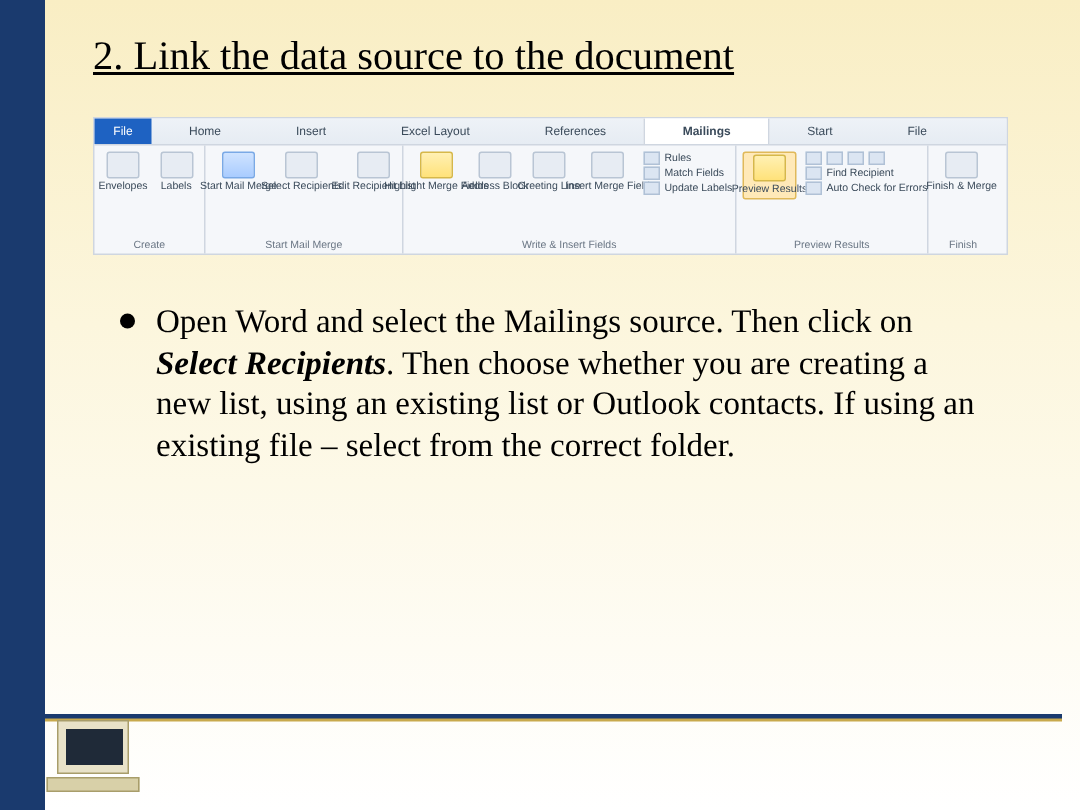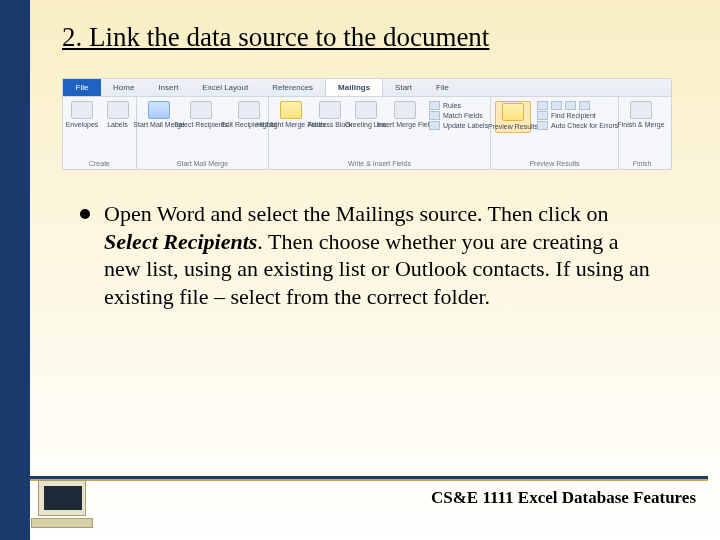--- a/index.html
+++ b/index.html
@@ -4,21 +4,21 @@
 <style>
   * { margin: 0; padding: 0; box-sizing: border-box; }
   body { width: 720px; height: 540px; font-family: "Times New Roman", serif; background: #000; overflow: hidden; }
   .slide { width: 720px; height: 540px; background: linear-gradient(180deg, #f9eec4 0%, #fcf6dd 40%, #ffffff 100%); position: relative; }
   .leftbar { position: absolute; left: 0; top: 0; width: 30px; height: 540px; background: #1a3a6e; }
   .titlewrap { position: absolute; left: 62px; top: 22px; width: 600px; }
   .title { font-size: 27px; color: #000; text-decoration: underline; }
   .ribbon { position: absolute; left: 62px; top: 78px; width: 610px; height: 92px; background: #f5f7fa; border: 1px solid #cfd6e0; font-family: "Segoe UI", Tahoma, Arial, sans-serif; font-size: 8px; color: #3a4a5a; display: flex; flex-direction: column; }
   .tabs { height: 18px; background: linear-gradient(#eef2f7,#e6ecf3); border-bottom: 1px solid #cfd6e0; display: flex; align-items: center; }
   .filetab { width: 38px; height: 17px; background: #1e62c2; color: #fff; display: flex; align-items: center; justify-content: center; font-size: 8px; }
-  .tab { padding: 0 12px; font-size: 8px; }
+  .tab { padding: 0 25px; font-size: 8px; }
   .tab.active { background: #fff; border-left: 1px solid #cfd6e0; border-right: 1px solid #cfd6e0; height: 17px; line-height: 17px; font-weight: bold; }
   .groups { flex: 1; display: flex; }
   .group { border-right: 1px solid #cfd6e0; display: flex; flex-direction: column; justify-content: space-between; padding: 2px 4px 0 4px; }
   .group-btns { display: flex; gap: 6px; flex: 1; align-items: flex-start; padding-top: 2px; }
   .group-label { font-size: 7px; text-align: center; color: #6a7684; padding-bottom: 2px; white-space: nowrap; }
   .bigbtn { display: flex; flex-direction: column; align-items: center; width: 36px; }
   .bigbtn.wider { width: 48px; }
   .bigbtn.narrow { width: 30px; }
   .ico { width: 22px; height: 18px; background: #e7ecf3; border: 1px solid #b9c5d4; border-radius: 2px; position: relative; }
   .ico.hl { background: linear-gradient(#fff0b3,#ffe27a); border-color: #d6b84a; }
@@ -180,21 +180,20 @@
   </div>
 
   <div class="body">
     <div class="bullet-row">
       <div class="dot"></div>
       <p class="para"><span>Open Word and select the Mailings source.  Then click on </span><span class="sr">Select Recipients</span><span>. Then choose whether you are creating a new list, using an existing list or Outlook contacts. If using an existing file – select from the correct folder.</span></p>
     </div>
   </div>
 
   <div class="footer-line"></div>
-  <div class="footer-text">CS&amp;E 1111 Excel Database Features</div>
 
   <div class="computer">
     <div class="monitor">
         <div class="screen"></div>
       </div>
     <div class="base"></div>
   </div>
 </div>
 
 </body></html>

